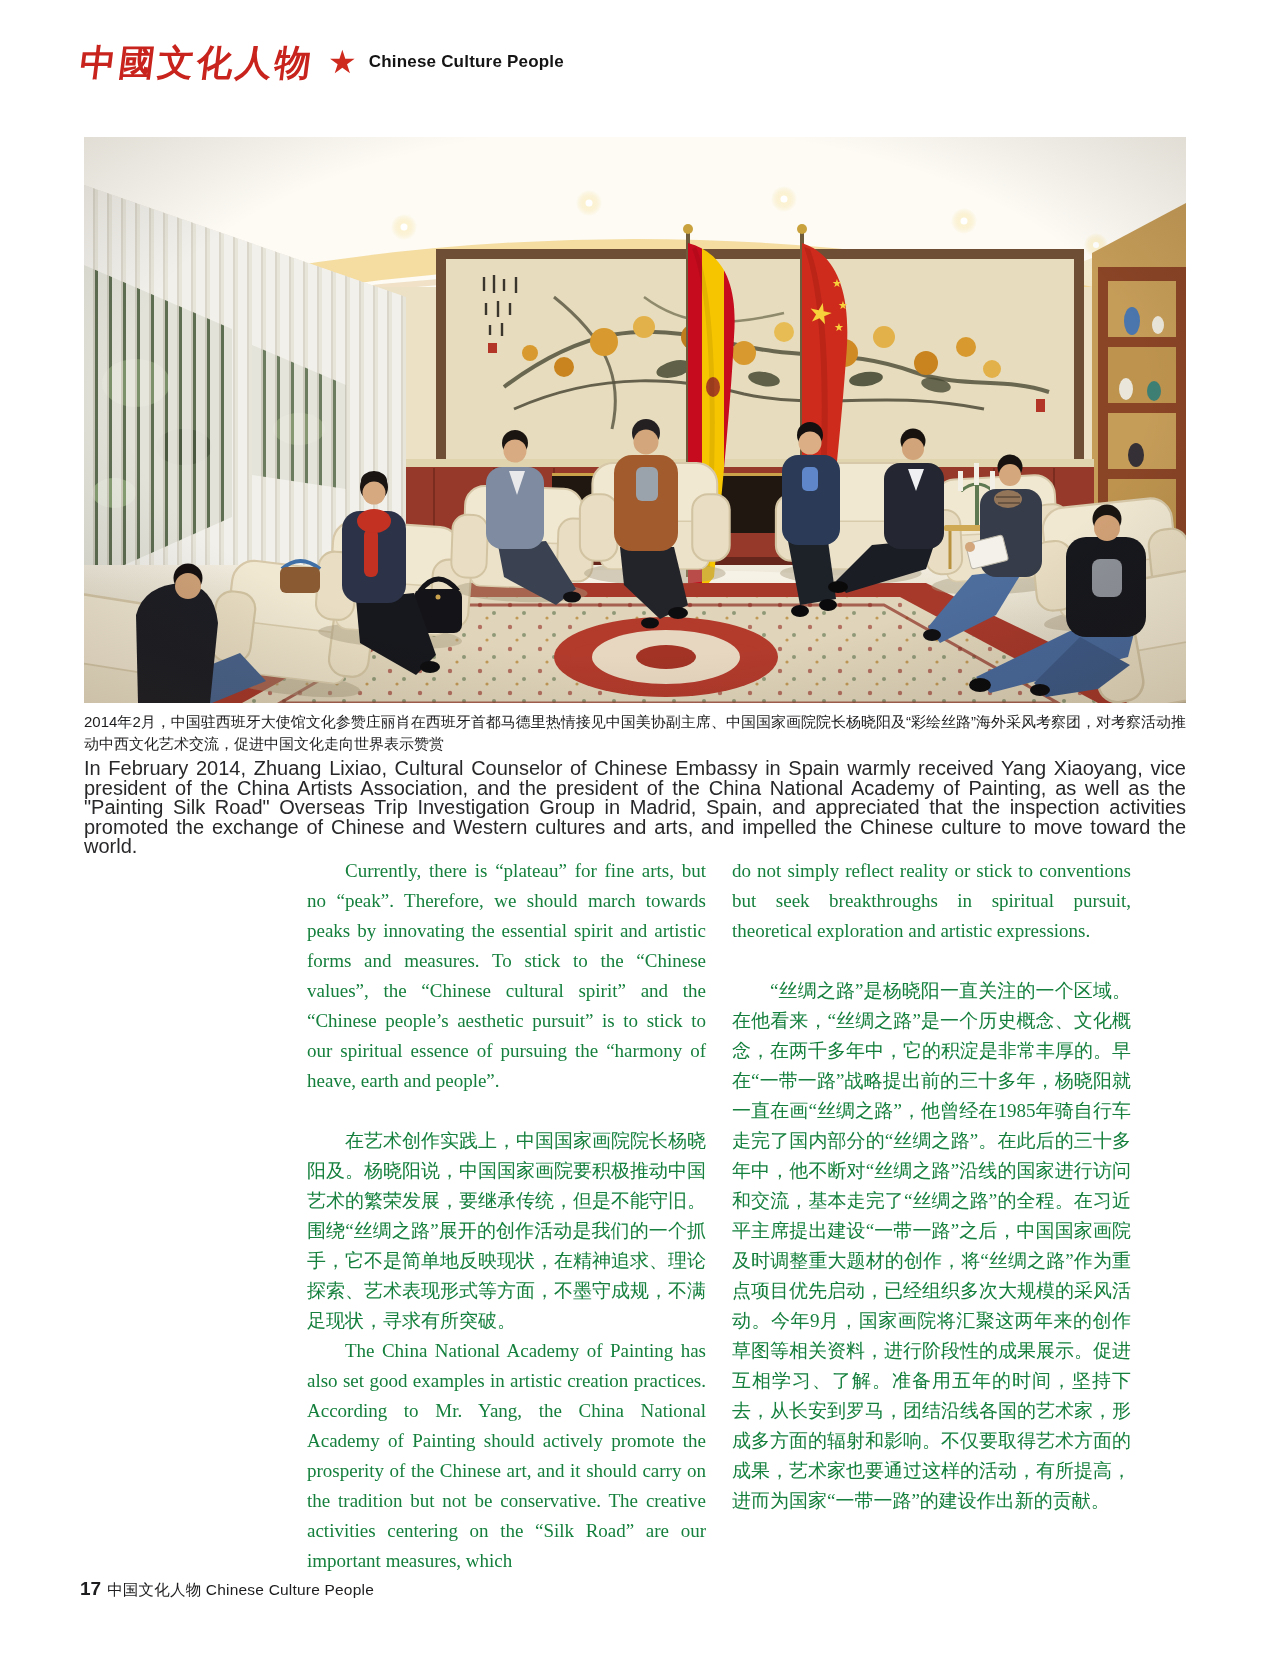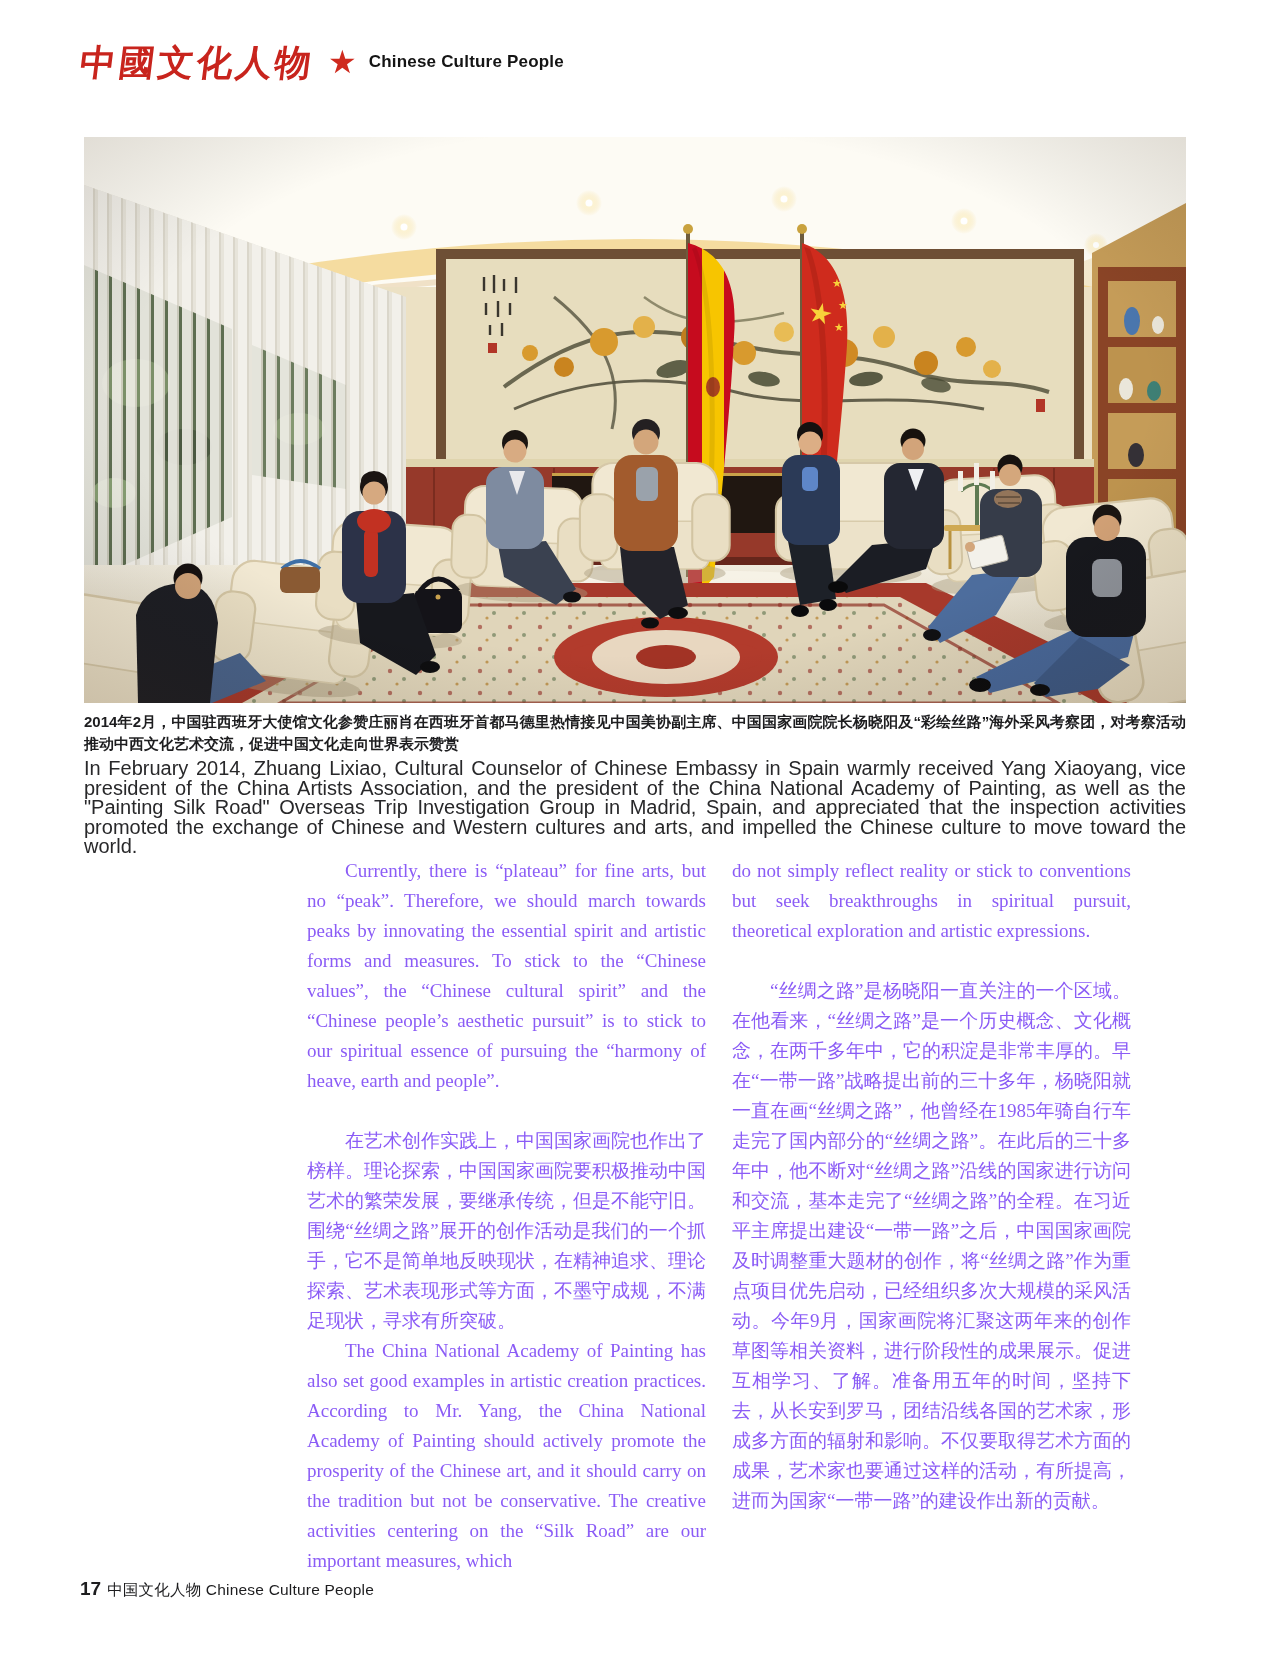--- a/index.html
+++ b/index.html
@@ -18,33 +18,33 @@
   .logo-en { font-size:17px; font-weight:bold; color:#141414; letter-spacing:0.2px; }
 
   .photo-wrap {
     position:absolute; left:84px; top:137px; width:1102px; height:566px;
     overflow:hidden; background:#e9dfc6;
   }
   .photo-wrap svg { display:block; }
 
   .caption { position:absolute; left:84px; top:711px; width:1102px; }
   .caption-cn {
-    font-size:15px; font-weight:700; color:#1d1d1f; line-height:22px;
+    font-size:15px; font-weight:400; color:#1d1d1f; line-height:22px;
     text-align:justify;
   }
   .caption-en {
     margin-top:4px; font-size:20px; color:#28282a; line-height:19.5px;
     text-align:justify;
   }
 
   .body-text {
     position:absolute; left:307px; top:856px; width:840px;
     display:flex; gap:26px;
     font-family:"Liberation Serif","DejaVu Serif",serif;
-    font-size:19px; line-height:30px; color:#8b5cf6;
+    font-size:19px; line-height:30px; color:#15803d;
   }
   .col { width:399px; text-align:justify; }
   .col p { margin:0; }
   .col p.indent { text-indent:2em; }
   .col p.gap-top { margin-top:30px; }
 
   .footer { position:absolute; left:80px; top:1578px; display:flex; align-items:baseline; color:#1d1d1f; }
   .footer .num { font-weight:bold; font-size:19px; }
   .footer .mag { font-size:15.5px; margin-left:6px; letter-spacing:0.2px; }
 </style>
@@ -350,21 +350,21 @@
 </div>
 
 <div class="caption">
   <div class="caption-cn">2014年2月，中国驻西班牙大使馆文化参赞庄丽肖在西班牙首都马德里热情接见中国美协副主席、中国国家画院院长杨晓阳及“彩绘丝路”海外采风考察团，对考察活动推动中西文化艺术交流，促进中国文化走向世界表示赞赏</div>
   <div class="caption-en">In February 2014, Zhuang Lixiao, Cultural Counselor of Chinese Embassy in Spain warmly received Yang Xiaoyang, vice president of the China Artists Association, and the president of the China National Academy of Painting, as well as the "Painting Silk Road" Overseas Trip Investigation Group in Madrid, Spain, and appreciated that the inspection activities promoted the exchange of Chinese and Western cultures and arts, and impelled the Chinese culture to move toward the world.</div>
 </div>
 
 <div class="body-text">
   <div class="col">
     <p class="indent">Currently, there is “plateau” for fine arts, but no “peak”. Therefore, we should march towards peaks by innovating the essential spirit and artistic forms and measures. To stick to the “Chinese values”, the “Chinese cultural spirit” and the “Chinese people’s aesthetic pursuit” is to stick to our spiritual essence of pursuing the “harmony of heave, earth and people”.</p>
-    <p class="indent gap-top">在艺术创作实践上，中国国家画院也作出了榜样。理论探索，中国国家画院要积极推动中国艺术的繁荣发展，要继承传统，但是不能守旧。围绕“丝绸之路”展开的创作活动是我们的一个抓手，它不是简单地反映现状，在精神追求、理论探索、艺术表现形式等方面，不墨守成规，不满足现状，寻求有所突破。</p>
+    <p class="indent gap-top">在艺术创作实践上，中国国家画院院长杨晓阳及。杨晓阳说，中国国家画院要积极推动中国艺术的繁荣发展，要继承传统，但是不能守旧。围绕“丝绸之路”展开的创作活动是我们的一个抓手，它不是简单地反映现状，在精神追求、理论探索、艺术表现形式等方面，不墨守成规，不满足现状，寻求有所突破。</p>
     <p class="indent">The China National Academy of Painting has also set good examples in artistic creation practices. According to Mr. Yang, the China National Academy of Painting should actively promote the prosperity of the Chinese art, and it should carry on the tradition but not be conservative. The creative activities centering on the “Silk Road” are our important measures, which</p>
   </div>
   <div class="col">
     <p>do not simply reflect reality or stick to conventions but seek breakthroughs in spiritual pursuit, theoretical exploration and artistic expressions.</p>
     <p class="indent gap-top">“丝绸之路”是杨晓阳一直关注的一个区域。在他看来，“丝绸之路”是一个历史概念、文化概念，在两千多年中，它的积淀是非常丰厚的。早在“一带一路”战略提出前的三十多年，杨晓阳就一直在画“丝绸之路”，他曾经在1985年骑自行车走完了国内部分的“丝绸之路”。在此后的三十多年中，他不断对“丝绸之路”沿线的国家进行访问和交流，基本走完了“丝绸之路”的全程。在习近平主席提出建设“一带一路”之后，中国国家画院及时调整重大题材的创作，将“丝绸之路”作为重点项目优先启动，已经组织多次大规模的采风活动。今年9月，国家画院将汇聚这两年来的创作草图等相关资料，进行阶段性的成果展示。促进互相学习、了解。准备用五年的时间，坚持下去，从长安到罗马，团结沿线各国的艺术家，形成多方面的辐射和影响。不仅要取得艺术方面的成果，艺术家也要通过这样的活动，有所提高，进而为国家“一带一路”的建设作出新的贡献。</p>
   </div>
 </div>
 
 <div class="footer">
   <span class="num">17</span>

